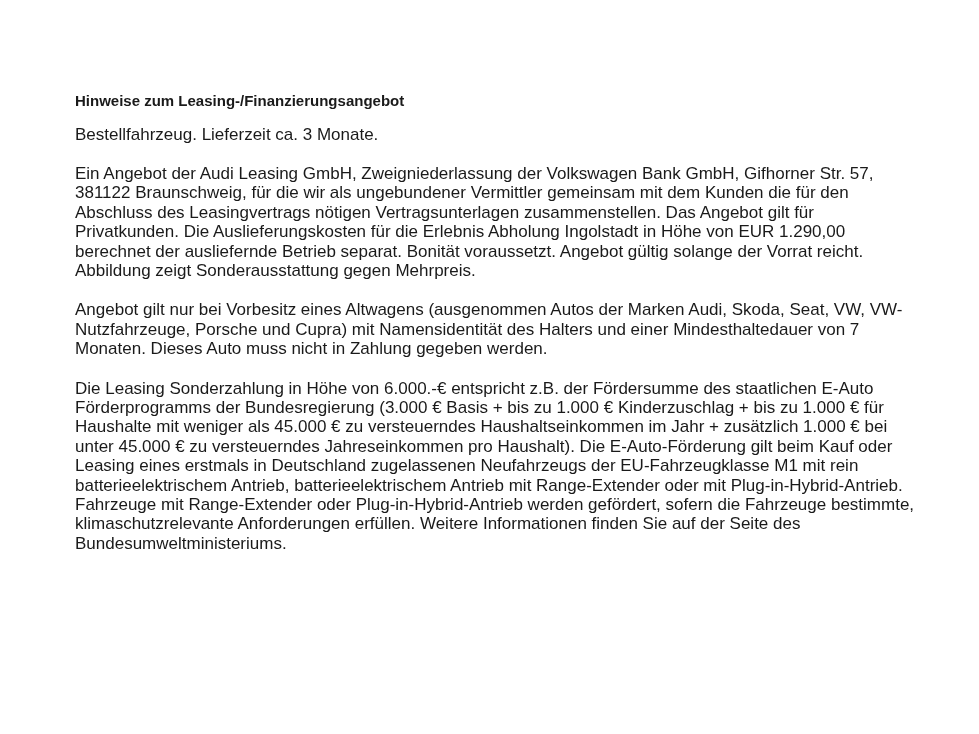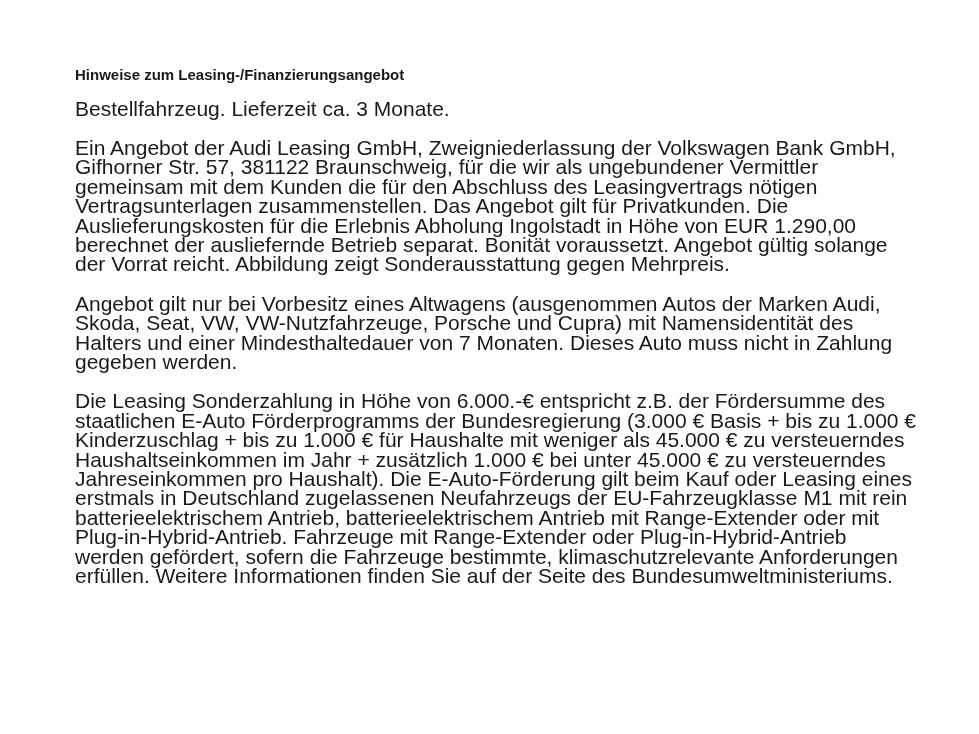--- a/index.html
+++ b/index.html
@@ -11,32 +11,32 @@
     width: 979px;
     height: 734px;
     overflow: hidden;
     font-family: "Liberation Sans", "DejaVu Sans", sans-serif;
     color: #1a1a1a;
   }
   .doc-page {
     box-sizing: border-box;
     width: 979px;
     height: 734px;
-    padding: 65px 58px 0 75px;
+    padding: 91px 58px 0 75px;
     background: #ffffff;
   }
   .doc-title {
     font-size: 15px;
     font-weight: 700;
     line-height: 19.5px;
     margin: 0 0 14px 0;
     color: #1a1a1a;
   }
   .doc-paragraph {
-    font-size: 21px;
+    font-size: 17px;
     font-weight: 400;
     line-height: 19.4px;
     margin: 0 0 20px 0;
     max-width: 846px;
     color: #1a1a1a;
   }
 </style>
 </head>
 <body>
 

